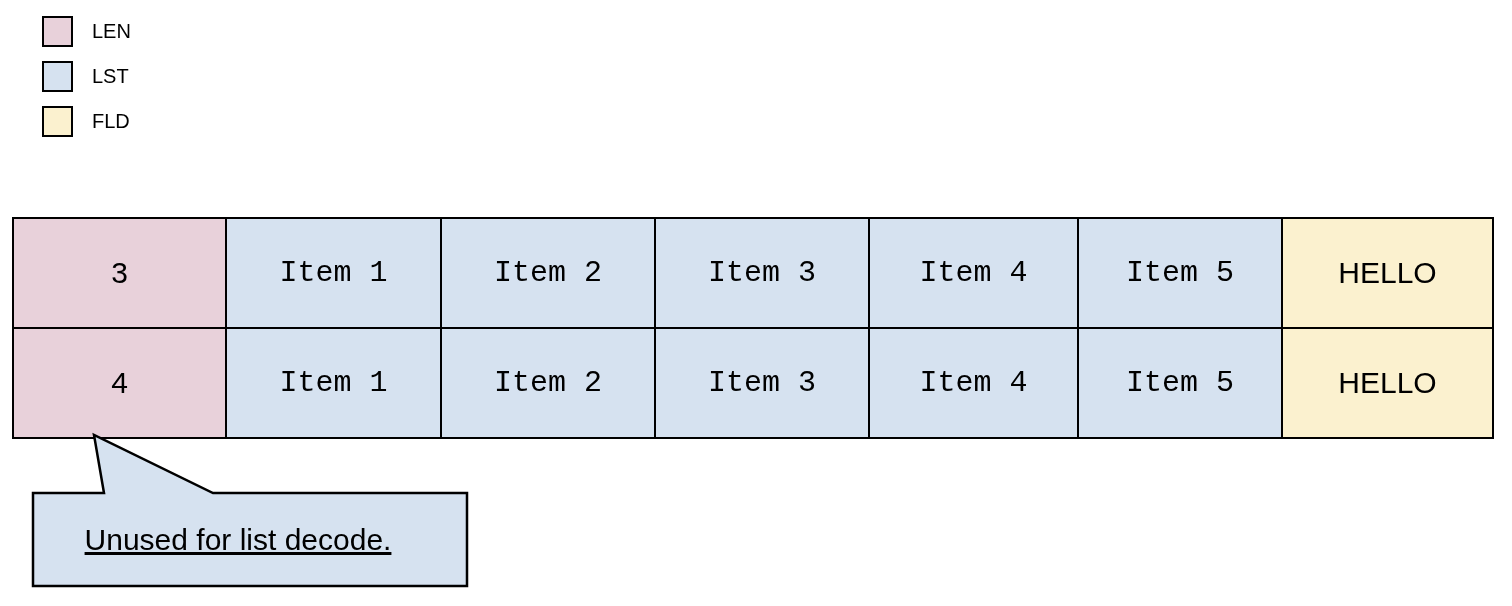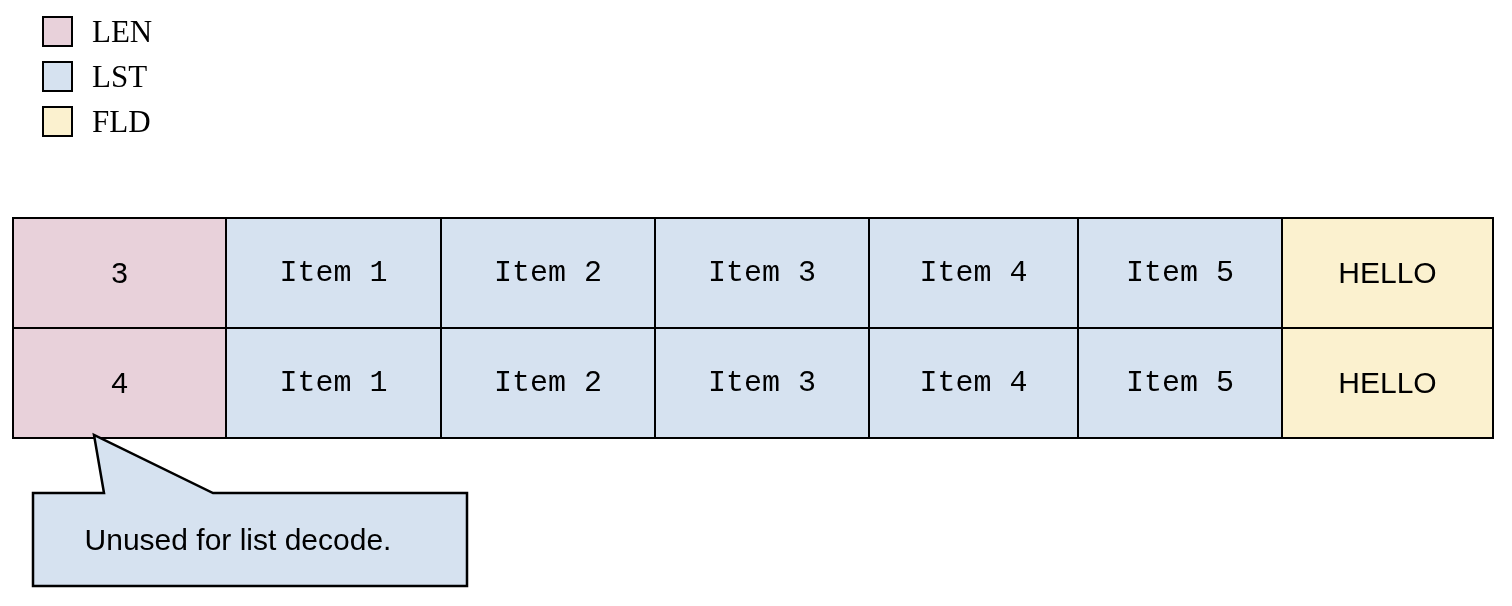--- a/index.html
+++ b/index.html
@@ -36,23 +36,22 @@
     width: 27px;
     height: 27px;
     border: 2px solid var(--line, #000);
     box-sizing: content-box;
   }
   .sw-len { background: var(--len); }
   .sw-lst { background: var(--lst); }
   .sw-fld { background: var(--fld); }
   .legend-label {
     margin-left: 19px;
-    font-size: 31px;
+    font-size: 20px;
     line-height: 31px;
-    font-family: Liberation Serif, serif;
   }
 
   
   table.buf {
     position: absolute;
     left: 12px;
     top: 217px;
     border-collapse: collapse;
     table-layout: fixed;
   }
@@ -81,20 +80,21 @@
     top: 494px;
     width: 410px;
     height: 91px;
     display: flex;
     flex-direction: row;
     align-items: center;
     justify-content: center;
     font-size: 30px;
     line-height: 37px;
     text-align: center;
+    text-decoration: underline;
   }
 </style>
 </head>
 <body>
 
 <div class="canvas">
 
   <div class="legend">
     <div class="legend-item">
       <span class="swatch sw-len"></span>

